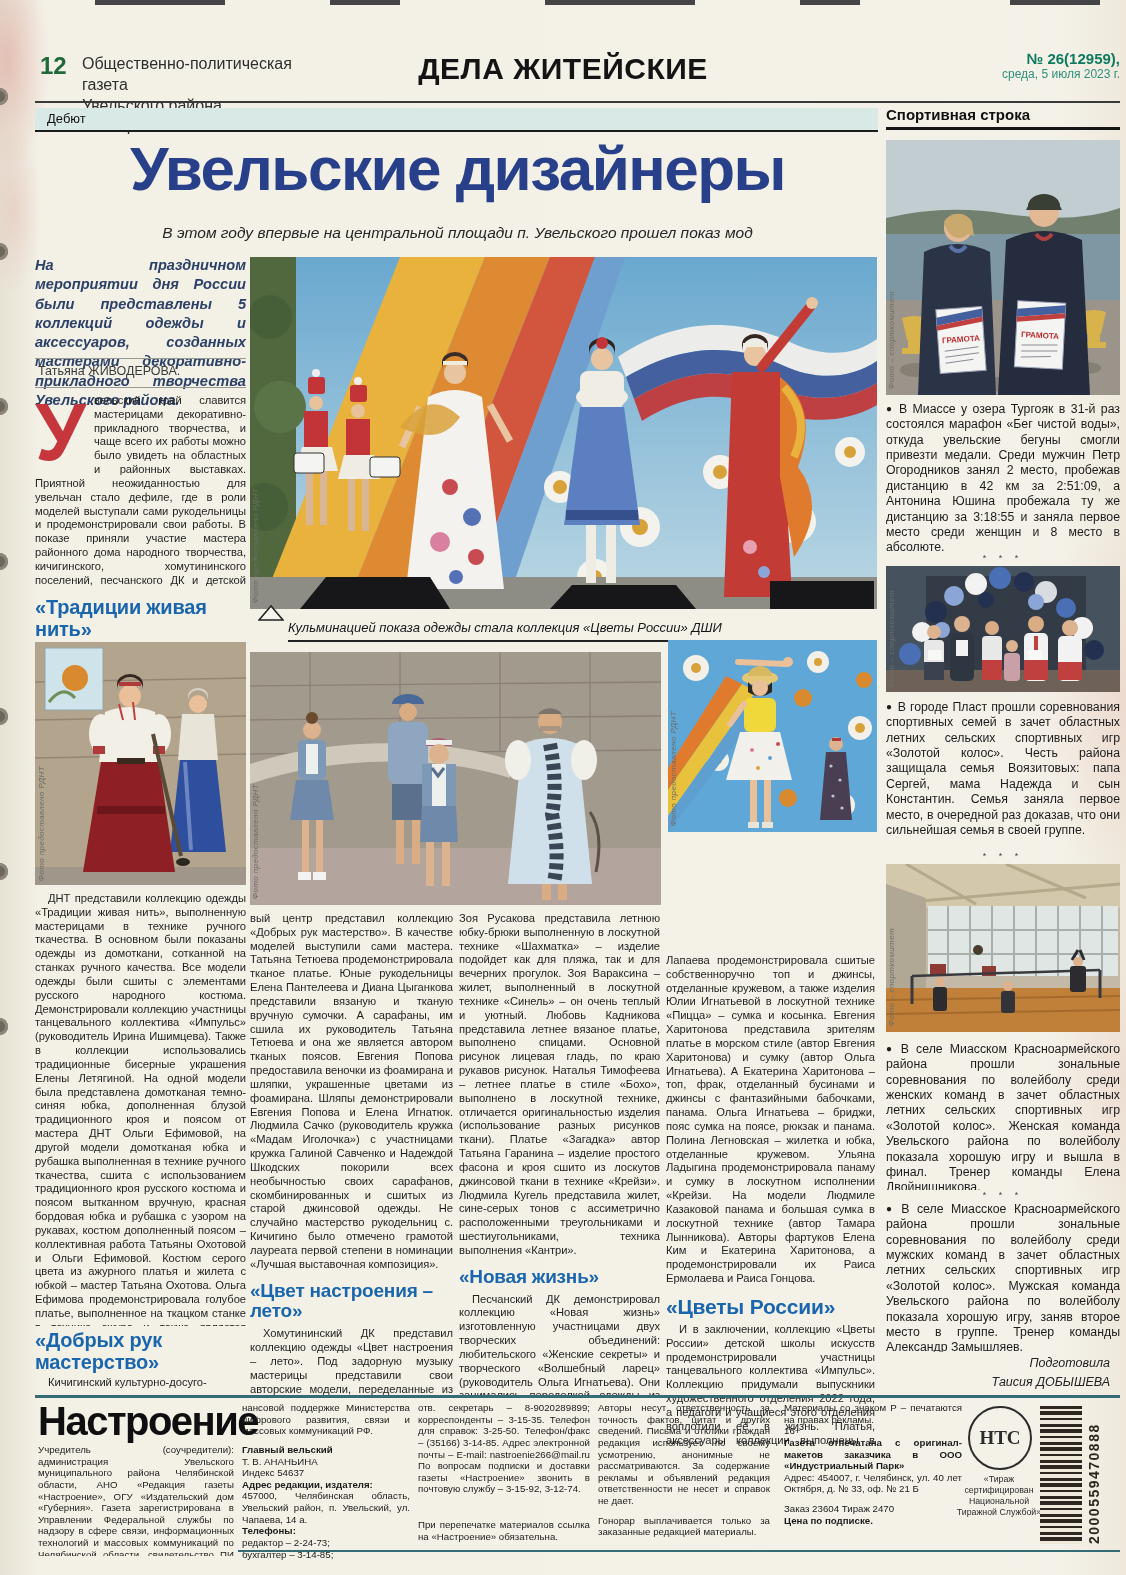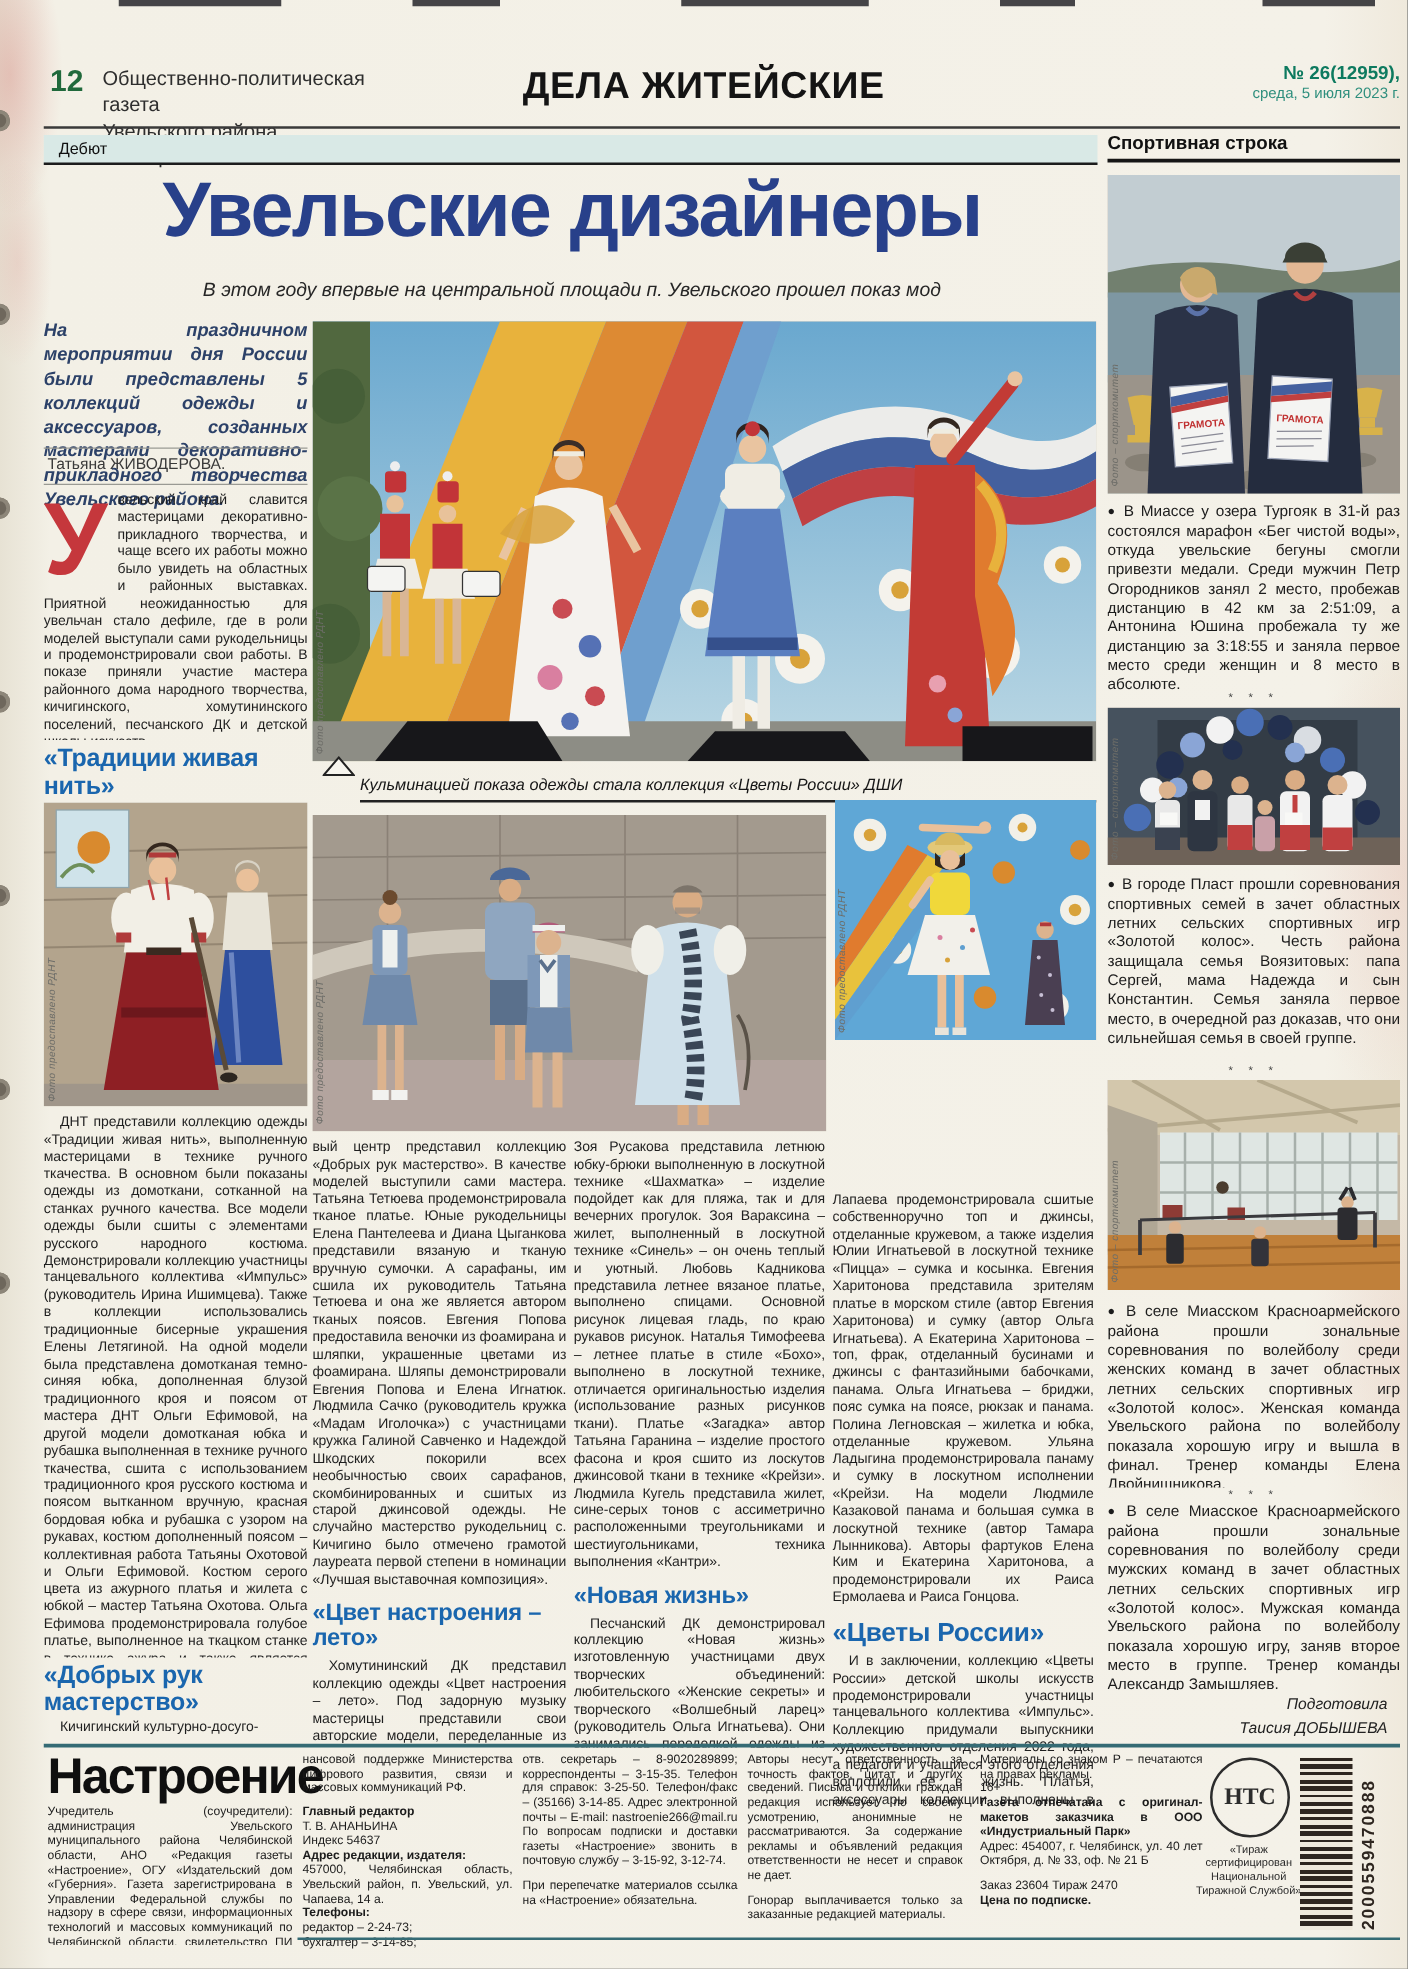--- a/index.html
+++ b/index.html
@@ -577,33 +577,33 @@
     <span class="bullet">●</span><span>В селе Миасское Красноармейского района прошли зональные соревнования по волейболу среди мужских команд в зачет областных летних сельских спортивных игр «Золотой колос». Мужская команда Увельского района по волейболу показала хорошую игру, заняв второе место в группе. Тренер команды Александр Замышляев.</span>
   </div>
 
   <div class="rule" style="left:35px;top:1395px;width:1085px;height:2.5px;background:#356b74;"></div>
 
   <div class="abs" style="left:38px;top:1399px;font-size:40px;font-weight:bold;letter-spacing:-1.5px;color:#0f0f0f;">Настроение</div>
   <div class="abs f" style="left:38px;top:1444px;width:196px;height:112px;overflow:hidden;">Учредитель (соучредители): администрация Увельского муниципального района Челябинской области, АНО «Редакция газеты «Настроение», ОГУ «Издательский дом «Губерния». Газета зарегистрирована в Управлении Федеральной службы по надзору в сфере связи, информационных технологий и массовых коммуникаций по Челябинской области, свидетельство ПИ № ТУ 74-01102 от 16.06.2014 г. Выпуск издания осуществлен при фи-</div>
 
   <div class="abs" style="left:242px;top:1402px;width:168px;">
     <div class="f">нансовой поддержке Министерства цифрового развития, связи и массовых коммуникаций РФ.</div>
-    <div class="f fb" style="margin-top:7px;">Главный редактор</div>
+    <div class="f fb" style="margin-top:7px;">Главный вельский</div>
     <div class="f">Т. В. АНАНЬИНА</div>
     <div class="f">Индекс 54637</div>
     <div class="f fb">Адрес редакции, издателя:</div>
     <div class="f">457000, Челябинская область, Увельский район, п. Увельский, ул. Чапаева, 14 а.</div>
     <div class="f fb">Телефоны:</div>
     <div class="f">редактор – 2-24-73;</div>
     <div class="f">бухгалтер – 3-14-85;</div>
   </div>
 
   <div class="abs" style="left:418px;top:1402px;width:172px;">
     <div class="f">отв. секретарь – 8-9020289899; корреспонденты – 3-15-35. Телефон для справок: 3-25-50. Телефон/факс – (35166) 3-14-85. Адрес электронной почты – E-mail: nastroenie266@mail.ru По вопросам подписки и доставки газеты «Настроение» звонить в почтовую службу – 3-15-92, 3-12-74.</div>
-    <div class="f" style="margin-top:8px;">При перепечатке материалов ссылка на «Настроение» обязательна.</div>
+    <div class="f" style="margin-top:24px;">При перепечатке материалов ссылка на «Настроение» обязательна.</div>
   </div>
 
   <div class="abs" style="left:598px;top:1402px;width:172px;">
     <div class="f">Авторы несут ответственность за точность фактов, цитат и других сведений. Письма и отклики граждан редакция использует по своему усмотрению, анонимные не рассматриваются. За содержание рекламы и объявлений редакция ответственности не несет и справок не дает.</div>
     <div class="f" style="margin-top:8px;">Гонорар выплачивается только за заказанные редакцией материалы.</div>
   </div>
 
   <div class="abs" style="left:784px;top:1402px;width:178px;">
     <div class="f">Материалы со знаком Р – печатаются на правах рекламы.</div>
     <div class="f">16+</div>

